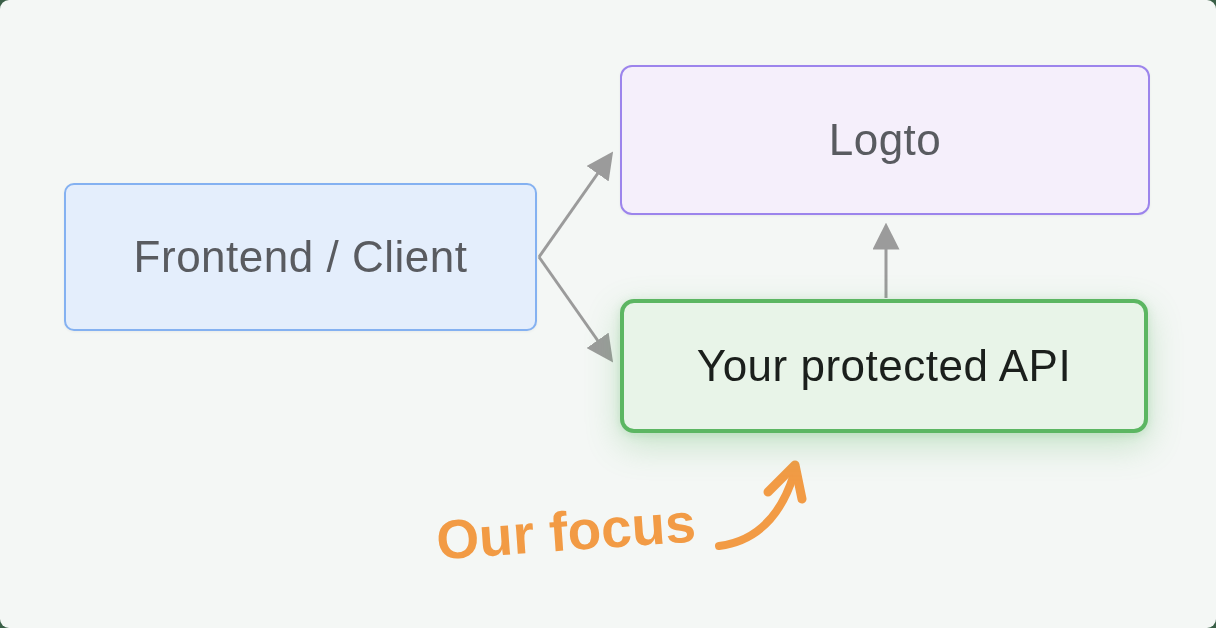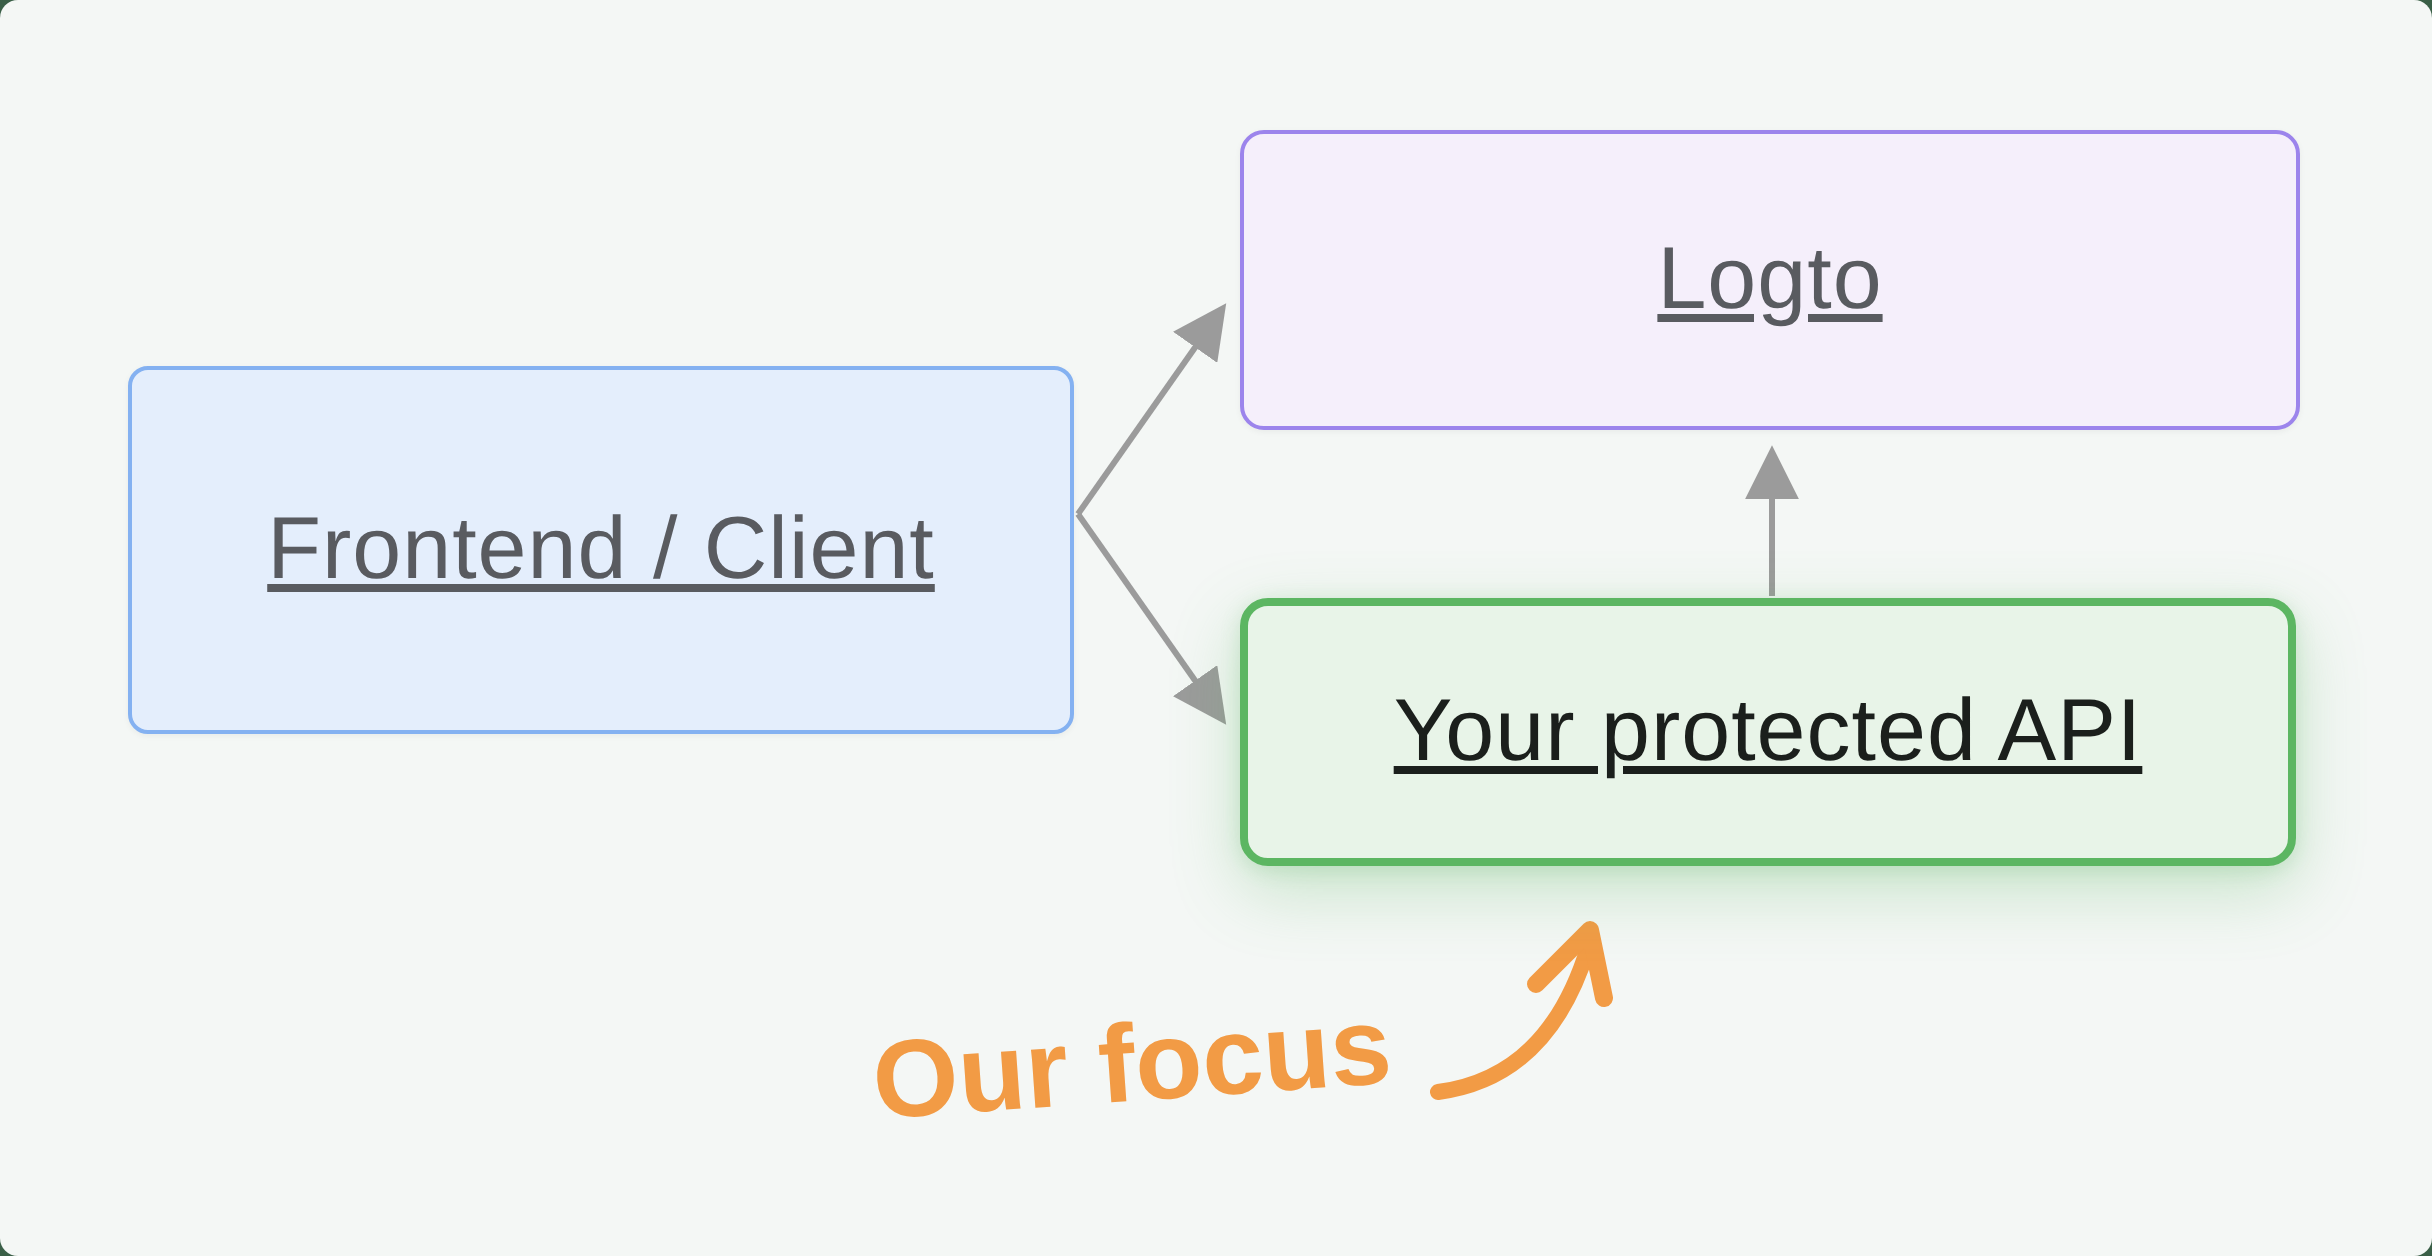--- a/index.html
+++ b/index.html
@@ -19,24 +19,23 @@
     overflow: hidden;
   }
   .node {
     position: absolute;
     display: flex;
     align-items: center;
     justify-content: center;
     box-sizing: border-box;
     font-size: 44px;
     letter-spacing: 0.5px;
-    text-decoration: underline;
   }
   .node-frontend {
-    left: 64px; top: 183px; width: 473px; height: 184px;
+    left: 64px; top: 183px; width: 473px; height: 148px;
     background: var(--blue_fill, #e4eefc);
     border: 2px solid var(--blue_border, #84b1f1);
     border-radius: 10px;
     color: var(--text_gray, #595b60);
     box-shadow: 0 1px 3px rgba(0,0,0,0.05);
   }
   .node-logto {
     left: 620px; top: 65px; width: 530px; height: 150px;
     background: var(--purple_fill, #f5effb);
     border: 2px solid var(--purple_border, #9c84ec);

